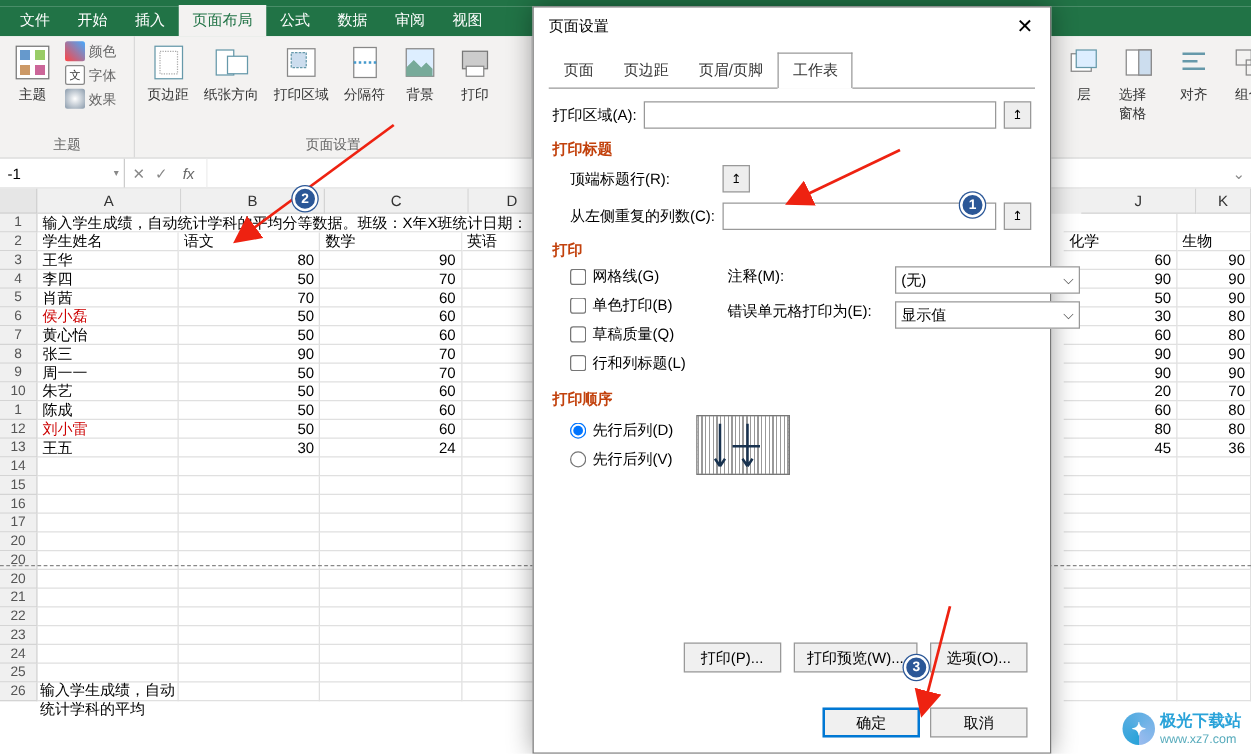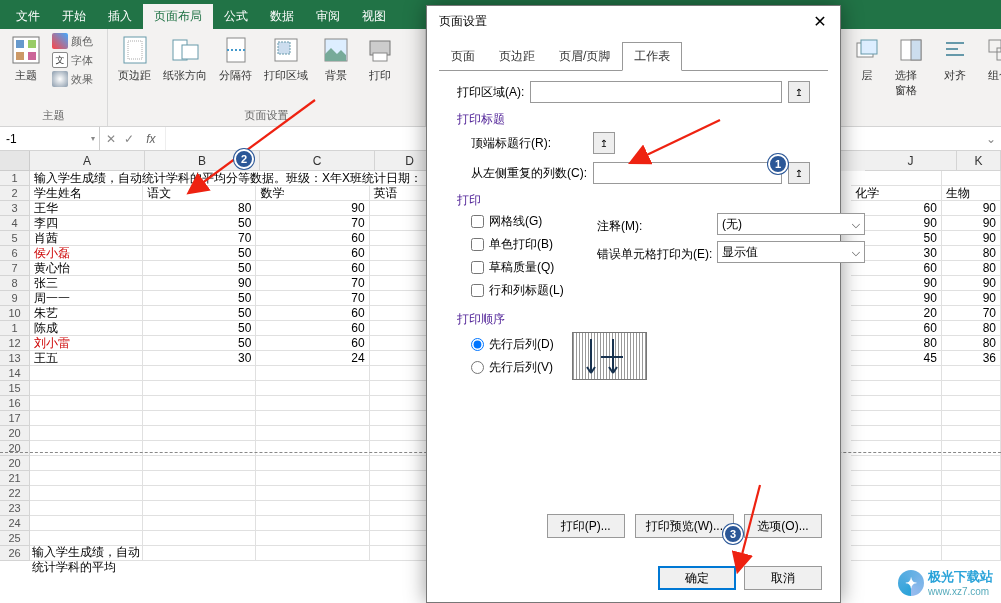--- a/index.html
+++ b/index.html
@@ -47,32 +47,32 @@
 
 
 .dialog { position: absolute; top: 5px; left: 426px; width: 415px; height: 598px; background: #fff; border: 1px solid #777; box-shadow: 0 0 20px rgba(0,0,0,0.4); z-index: 100; font-size: 12px; }
 .dlg-title { height: 30px; display: flex; align-items: center; justify-content: space-between; padding: 0 8px 0 12px; }
 .dlg-title span { font-size: 12px; }
 .dlg-close { width: 24px; height: 24px; display: flex; align-items: center; justify-content: center; cursor: pointer; font-size: 16px; font-weight: 300; }
 .dlg-tabs { display: flex; padding: 6px 12px 0; font-size: 12px; }
 .dlg-tab { padding: 5px 11px; border: 1px solid transparent; cursor: pointer; color: #333; }
 .dlg-tab.active { border: 1px solid #999; border-bottom-color: #fff; background: #fff; position: relative; z-index: 2; }
 .dlg-tabline { height: 1px; background: #999; margin: -1px 12px 0; }
-.dlg-body { padding: 10px 30px; }
+.dlg-body { padding: 10px 15px; }
 .dlg-row { display: flex; align-items: center; margin-bottom: 8px; gap: 6px; }
 .dlg-label { min-width: 0; color: #000; }
 .dlg-input { flex: 1; height: 22px; border: 1px solid #999; padding: 0 4px; background: #fff; }
 .dlg-pickbtn { width: 22px; height: 22px; border: 1px solid #999; background: #eee; display: flex; align-items: center; justify-content: center; cursor: pointer; font-size: 10px; }
-.dlg-section { margin-top: 6px; margin-bottom: 4px; color: #4c1d95; }
+.dlg-section { margin-top: 6px; margin-bottom: 4px; color: #c2410c; font-weight: bold; }
 .dlg-indent { padding-left: 14px; }
 .dlg-cols { display: flex; gap: 16px; align-items: flex-start; }
 .dlg-col { flex: 1; display: flex; flex-direction: column; gap: 6px; }
 .dlg-check { display: flex; align-items: center; gap: 5px; cursor: pointer; }
 .dlg-check input { width: 13px; height: 13px; }
-.dlg-field-row { display: flex; align-items: flex-end; gap: 0; }
+.dlg-field-row { display: flex; align-items: flex-start; gap: 14px; }
 .dlg-select { width: 148px; height: 22px; border: 1px solid #999; background: #fff; padding: 0 4px; display: flex; align-items: center; justify-content: space-between; cursor: pointer; }
 .dlg-select::after { content: '⌵'; color: #555; font-size: 11px; }
 .dlg-radios { display: flex; flex-direction: column; gap: 6px; }
 .dlg-radio { display: flex; align-items: center; gap: 5px; cursor: pointer; }
 .dlg-order-img { width: 75px; height: 48px; background: repeating-linear-gradient(90deg,#999,#999 1px,#fff 1px,#fff 3px), repeating-linear-gradient(0deg,#999,#999 1px,#fff 1px,#fff 3px); border: 1px solid #777; position: relative; }
 .dlg-bottom { position: absolute; bottom: 12px; right: 18px; left: 18px; display: flex; justify-content: flex-end; gap: 8px; flex-wrap: wrap; }
 .dlg-btn { min-width: 78px; height: 24px; border: 1px solid #999; background: #f0f0f0; cursor: pointer; font-size: 12px; padding: 0 10px; }
 .dlg-btn.primary { border: 2px solid #0078d4; }
 .dlg-midbtns { position: absolute; bottom: 64px; right: 18px; display: flex; gap: 10px; }
 .badge-num { position: absolute; width: 20px; height: 20px; border-radius: 50%; background: #2b5797; color: #fff; border: 2px solid #fff; box-shadow: 0 0 0 1px #2b5797; display: flex; align-items: center; justify-content: center; font-size: 11px; font-weight: bold; z-index: 210; pointer-events: none; }
@@ -149,35 +149,35 @@
           <span class="icon-lg">
             <svg width="30" height="30">
               <rect x="3" y="5" width="14" height="20" fill="#fff" stroke="#69a"></rect>
               <rect x="12" y="10" width="16" height="14" fill="#fff" stroke="#69a"></rect>
             </svg>
           </span>
           <span>纸张方向</span>
         </div>
       <div class="ribbon-btn">
           <span class="icon-lg">
+            <svg width="30" height="30">
+              <rect x="4" y="4" width="22" height="22" fill="#fff" stroke="#888"></rect>
+              <rect x="7" y="7" width="12" height="12" fill="#cde" stroke="#69a" stroke-dasharray="2 1"></rect>
+            </svg>
+          </span>
+          <span>打印区域</span>
+        </div>
+      <div class="ribbon-btn">
+          <span class="icon-lg">
             <svg width="28" height="30">
               <rect x="5" y="3" width="18" height="24" fill="#fff" stroke="#888"></rect>
               <path d="M5 15h18" stroke="#49c" stroke-width="2" stroke-dasharray="2 2"></path>
             </svg>
           </span>
           <span>分隔符</span>
-        </div>
-      <div class="ribbon-btn">
-          <span class="icon-lg">
-            <svg width="30" height="30">
-              <rect x="4" y="4" width="22" height="22" fill="#fff" stroke="#888"></rect>
-              <rect x="7" y="7" width="12" height="12" fill="#cde" stroke="#69a" stroke-dasharray="2 1"></rect>
-            </svg>
-          </span>
-          <span>打印区域</span>
         </div>
       <div class="ribbon-btn">
           <span class="icon-lg">
             <svg width="28" height="28">
               <rect x="3" y="3" width="22" height="22" fill="#def" stroke="#888"></rect>
               <path d="M3 18l6-6 6 6 4-4 5 5v6H3z" fill="#7a9"></path>
             </svg>
           </span>
           <span>背景</span>
         </div>

